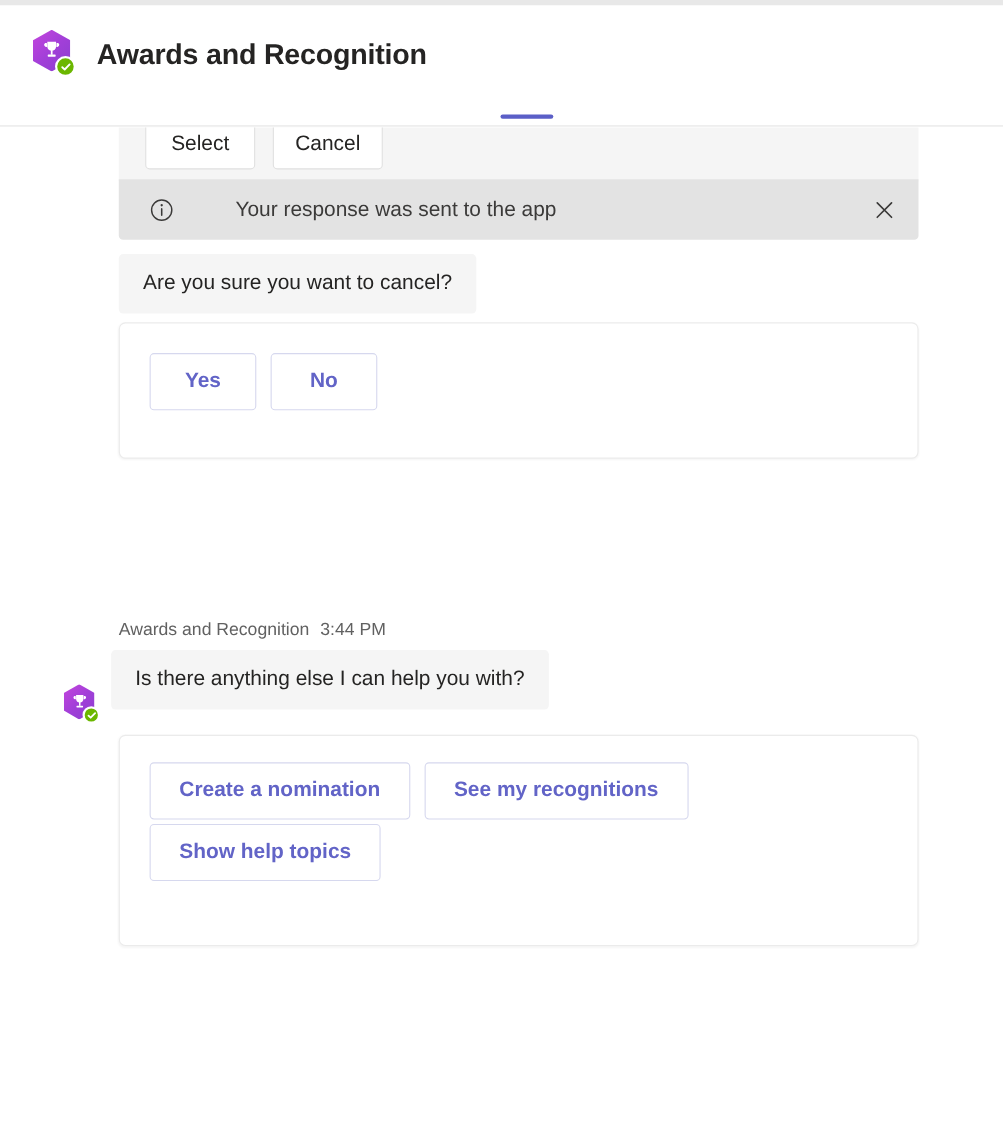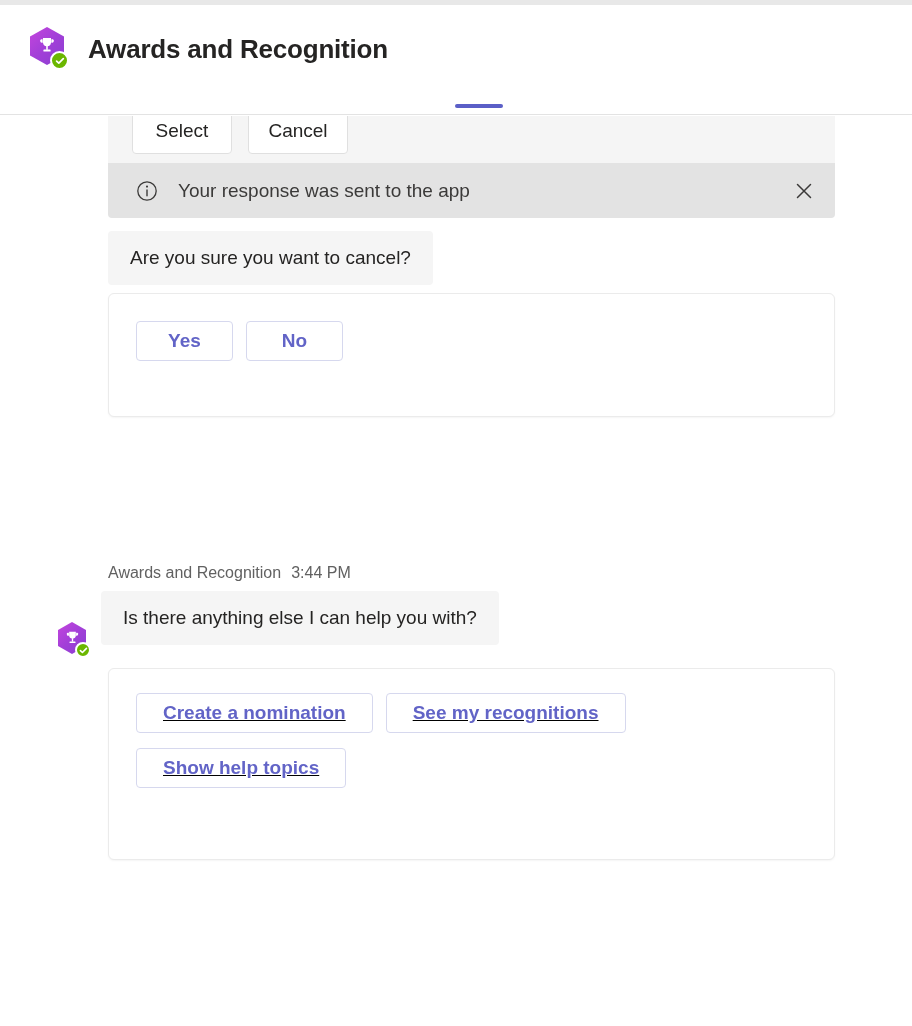--- a/index.html
+++ b/index.html
@@ -165,20 +165,21 @@
     position: absolute;
     left: 108px;
     top: 47px;
     width: 727px;
     height: 55px;
     background: #e3e3e3;
     border-radius: 0 0 4px 4px;
     display: flex;
     align-items: center;
     padding: 0 18px 0 28px;
+    gap: 36px;
   }
   .info-icon {
     width: 22px;
     height: 22px;
     flex: 0 0 auto;
     display: flex;
     align-items: center;
     justify-content: center;
   }
   .info-text {
@@ -231,27 +232,27 @@
     width: 727px;
     height: 192px;
   }
 
   .btn-row {
     display: flex;
     gap: 13px;
     flex-wrap: wrap;
   }
   .card-yesno .btn-row { padding: 27px 0 0 27px; }
-  .card-suggestions .btn-row { padding: 24px 0 0 27px; row-gap: 15px; text-decoration: underline; }
+  .card-suggestions .btn-row { padding: 24px 0 0 27px; row-gap: 4px; }
 
   .choice-btn {
     background: #ffffff;
     border: 1px solid #d6d8ee;
     border-radius: 4px;
-    height: 40px;
+    height: 52px;
     display: flex;
     align-items: center;
     justify-content: center;
     font-size: 19px;
     font-weight: bold;
     color: #6264c7;
     cursor: pointer;
     padding: 0 26px;
     white-space: nowrap;
   }

